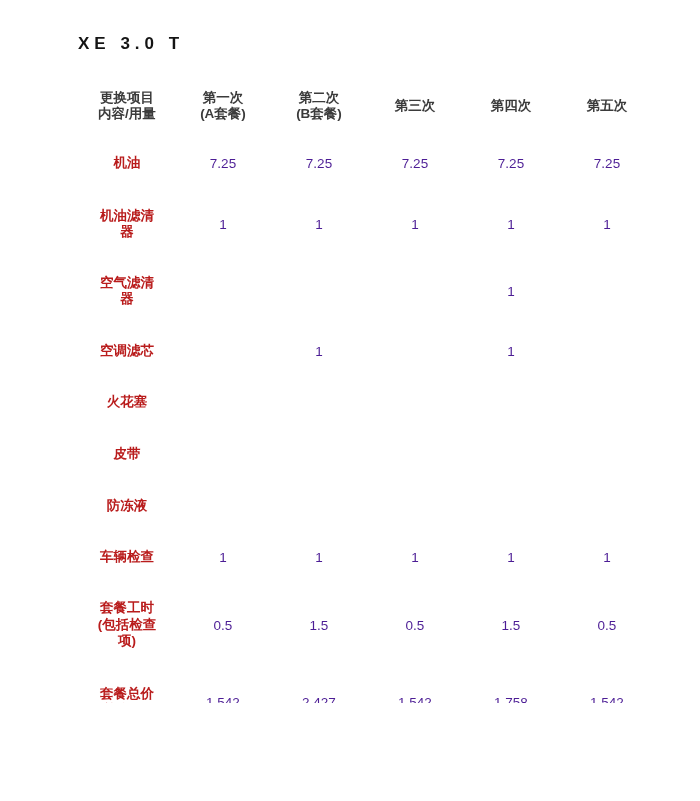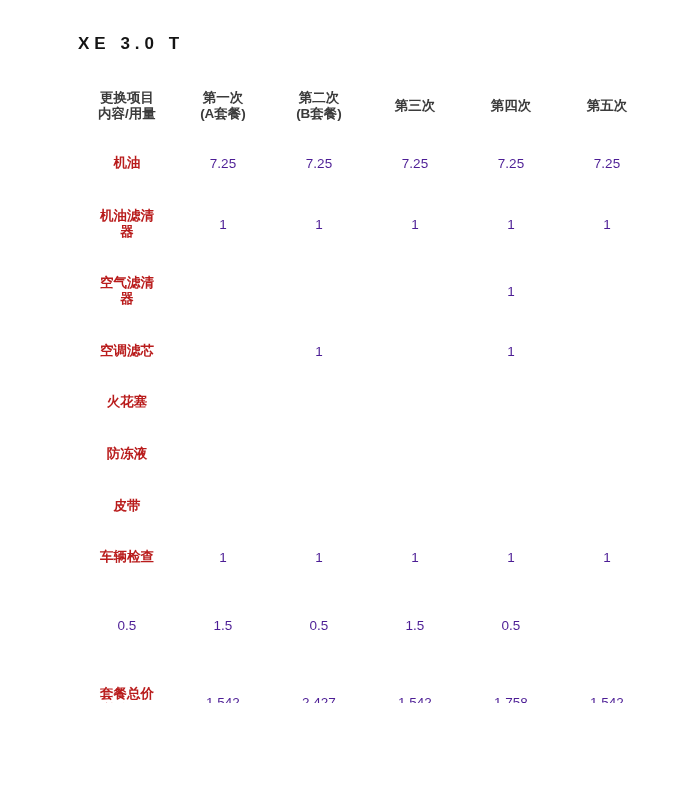--- a/index.html
+++ b/index.html
@@ -199,60 +199,60 @@
       <div class="td">
           <span class="val"></span>
         </div>
       <div class="td">
           <span class="val"></span>
         </div>
     </div>
 
     <div class="tr" style="min-height:52px">
       <div class="td">
+          <span class="row-label">皮带</span>
+        </div>
+      <div class="td">
+          <span class="val"></span>
+        </div>
+      <div class="td">
+          <span class="val"></span>
+        </div>
+      <div class="td">
+          <span class="val"></span>
+        </div>
+      <div class="td">
+          <span class="val"></span>
+        </div>
+      <div class="td">
+          <span class="val"></span>
+        </div>
+    </div>
+
+    <div class="tr" style="min-height:52px">
+      <div class="td">
           <span class="row-label">防冻液</span>
         </div>
       <div class="td">
           <span class="val"></span>
         </div>
       <div class="td">
           <span class="val"></span>
         </div>
       <div class="td">
           <span class="val"></span>
         </div>
       <div class="td">
           <span class="val"></span>
         </div>
       <div class="td">
           <span class="val"></span>
         </div>
     </div>
 
-    <div class="tr" style="min-height:52px">
-      <div class="td">
-          <span class="row-label">皮带</span>
-        </div>
-      <div class="td">
-          <span class="val"></span>
-        </div>
-      <div class="td">
-          <span class="val"></span>
-        </div>
-      <div class="td">
-          <span class="val"></span>
-        </div>
-      <div class="td">
-          <span class="val"></span>
-        </div>
-      <div class="td">
-          <span class="val"></span>
-        </div>
-    </div>
-
     <div class="tr" style="min-height:51px">
       <div class="td">
           <span class="row-label">车辆检查</span>
         </div>
       <div class="td">
           <span class="val">1</span>
         </div>
       <div class="td">
           <span class="val">1</span>
         </div>
@@ -261,20 +261,23 @@
         </div>
       <div class="td">
           <span class="val">1</span>
         </div>
       <div class="td">
           <span class="val">1</span>
         </div>
     </div>
 
     <div class="tr" style="min-height:84px">
+      <div class="td">
+          <span class="row-label">套餐工时(包括检查项)</span>
+        </div>
       <div class="td">
           <span class="val">0.5</span>
         </div>
       <div class="td">
           <span class="val">1.5</span>
         </div>
       <div class="td">
           <span class="val">0.5</span>
         </div>
       <div class="td">

